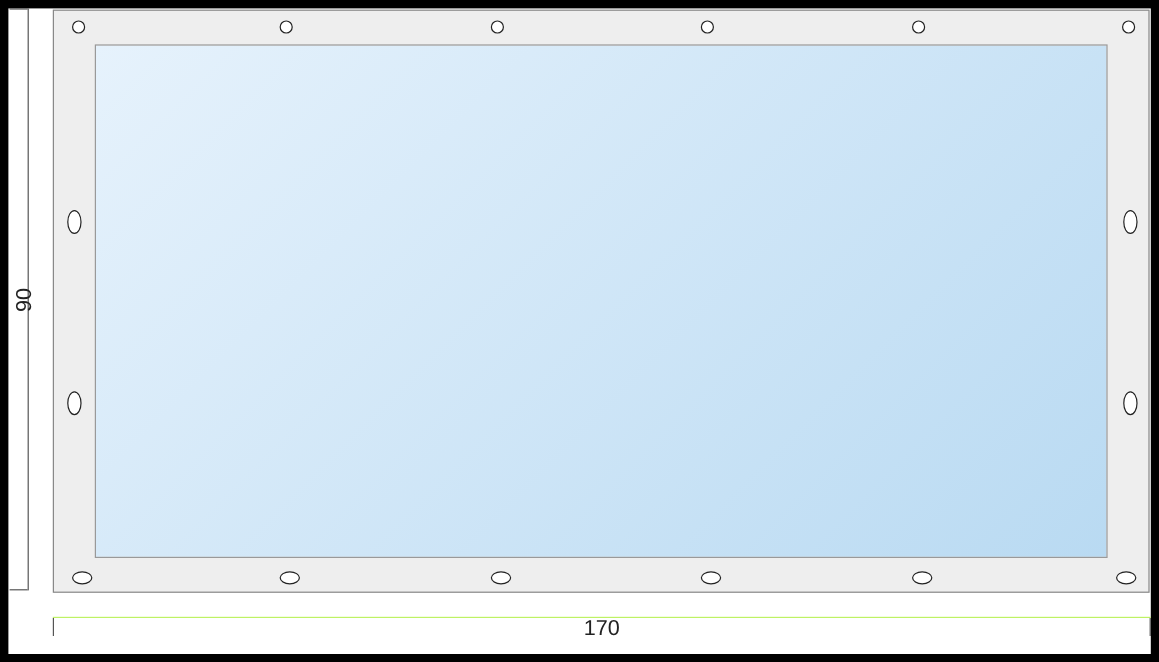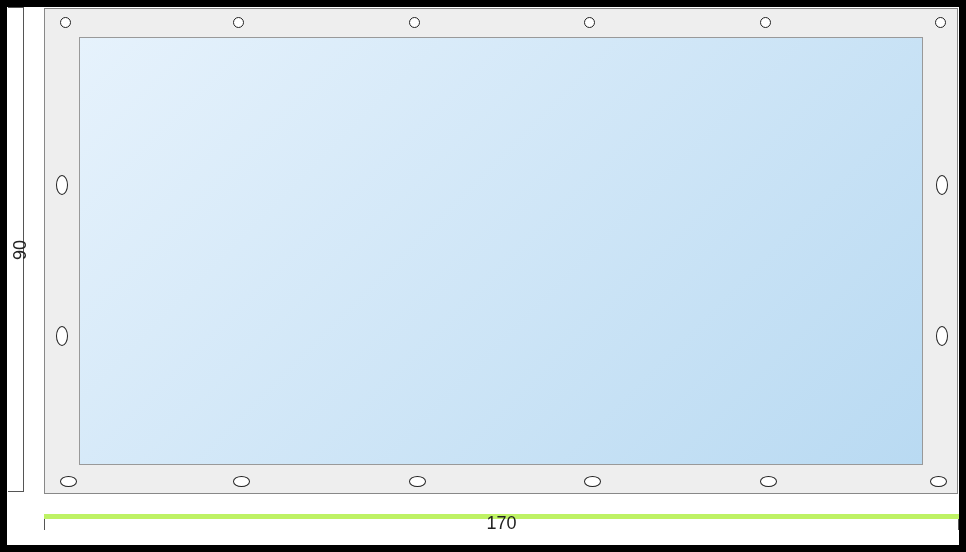--- a/index.html
+++ b/index.html
@@ -48,21 +48,21 @@
     font-size: 18px;
     color: #222;
     white-space: nowrap;
   }
   .dim-x {
     position: absolute;
     left: 44px;
     right: 7px;
     bottom: 22px;
     height: 16px;
-    border-top: 5px solid #bef264;
+    border-top: 1px solid #bef264;
   }
   .dim-x::before, .dim-x::after {
     content: "";
     position: absolute;
     top: 0;
     bottom: 0;
     width: 1px;
     background: #555;
   }
   .dim-x::before { left: 0; }

